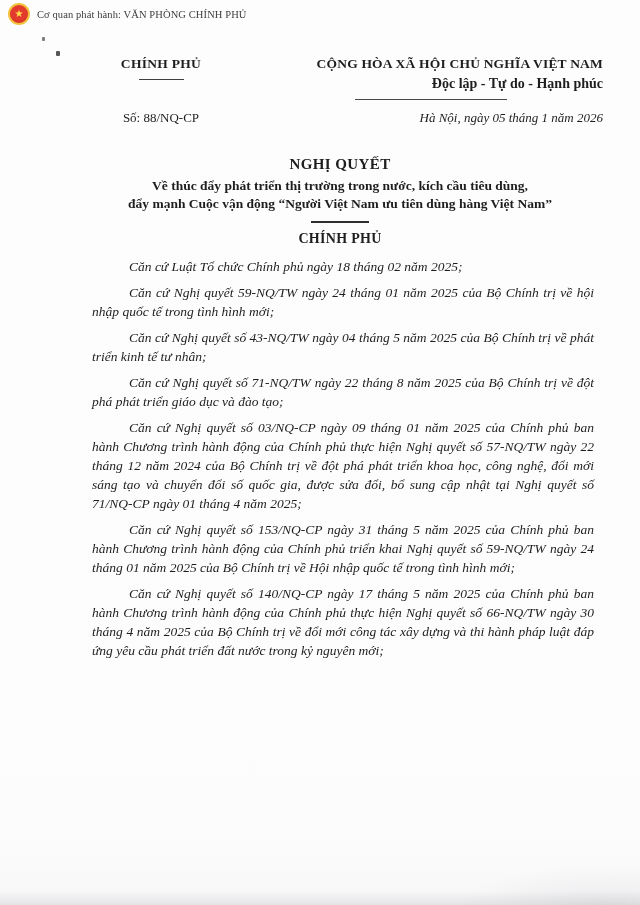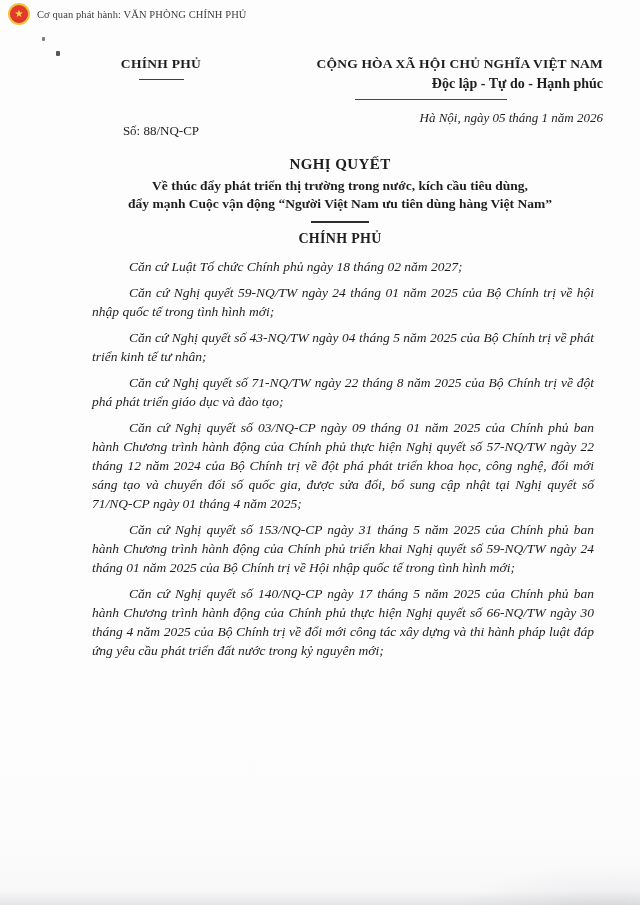--- a/index.html
+++ b/index.html
@@ -82,21 +82,21 @@
     font-weight: bold;
     letter-spacing: 0.3px;
     white-space: nowrap;
   }
   .rule-small {
     width: 45px; height: 1px;
     background: #3f3f41;
     margin: 7px auto 0;
   }
   .doc-number {
-    margin-top: 43px;
+    margin-top: 30px;
     font-size: 13px;
     white-space: nowrap;
   }
   .col-right {
     position: absolute;
     left: 258px;
     width: 345px;
     text-align: right;
   }
   .country {
@@ -201,21 +201,21 @@
 
   <div class="title-block">
     <div class="doc-type">NGHỊ QUYẾT</div>
     <div class="doc-subtitle first">Về thúc đẩy phát triển thị trường trong nước, kích cầu tiêu dùng,</div>
     <div class="doc-subtitle">đẩy mạnh Cuộc vận động “Người Việt Nam ưu tiên dùng hàng Việt Nam”</div>
     <div class="rule-title"></div>
     <div class="authority">CHÍNH PHỦ</div>
   </div>
 
   <div class="doc-body">
-    <p>Căn cứ Luật Tổ chức Chính phủ ngày 18 tháng 02 năm 2027;</p>
+    <p>Căn cứ Luật Tổ chức Chính phủ ngày 18 tháng 02 năm 2025;</p>
     <p>Căn cứ Nghị quyết 59-NQ/TW ngày 24 tháng 01 năm 2025 của Bộ Chính trị về hội nhập quốc tế trong tình hình mới;</p>
     <p>Căn cứ Nghị quyết số 43-NQ/TW ngày 04 tháng 5 năm 2025 của Bộ Chính trị về phát triển kinh tế tư nhân;</p>
     <p>Căn cứ Nghị quyết số 71-NQ/TW ngày 22 tháng 8 năm 2025 của Bộ Chính trị về đột phá phát triển giáo dục và đào tạo;</p>
     <p>Căn cứ Nghị quyết số 03/NQ-CP ngày 09 tháng 01 năm 2025 của Chính phủ ban hành Chương trình hành động của Chính phủ thực hiện Nghị quyết số 57-NQ/TW ngày 22 tháng 12 năm 2024 của Bộ Chính trị về đột phá phát triển khoa học, công nghệ, đổi mới sáng tạo và chuyển đổi số quốc gia, được sửa đổi, bổ sung cập nhật tại Nghị quyết số 71/NQ-CP ngày 01 tháng 4 năm 2025;</p>
     <p>Căn cứ Nghị quyết số 153/NQ-CP ngày 31 tháng 5 năm 2025 của Chính phủ ban hành Chương trình hành động của Chính phủ triển khai Nghị quyết số 59-NQ/TW ngày 24 tháng 01 năm 2025 của Bộ Chính trị về Hội nhập quốc tế trong tình hình mới;</p>
     <p>Căn cứ Nghị quyết số 140/NQ-CP ngày 17 tháng 5 năm 2025 của Chính phủ ban hành Chương trình hành động của Chính phủ thực hiện Nghị quyết số 66-NQ/TW ngày 30 tháng 4 năm 2025 của Bộ Chính trị về đổi mới công tác xây dựng và thi hành pháp luật đáp ứng yêu cầu phát triển đất nước trong kỷ nguyên mới;</p>
   </div>
 
   <div class="corner-shade"></div>
   <div class="bottom-shade"></div>

